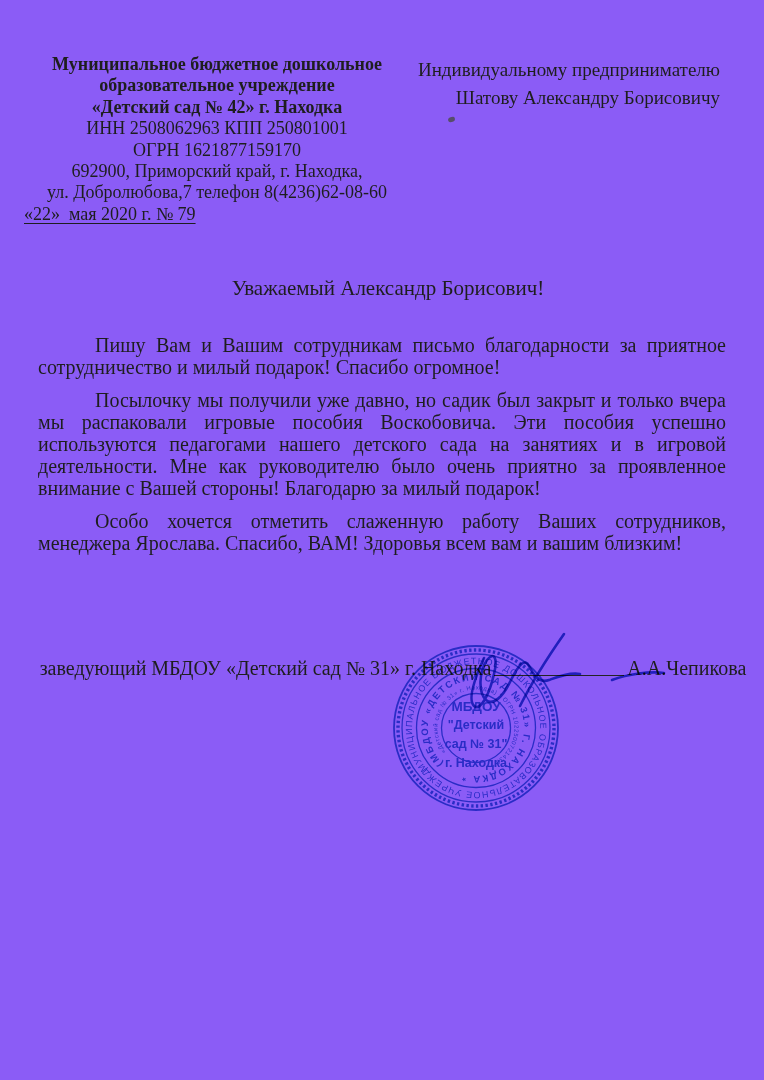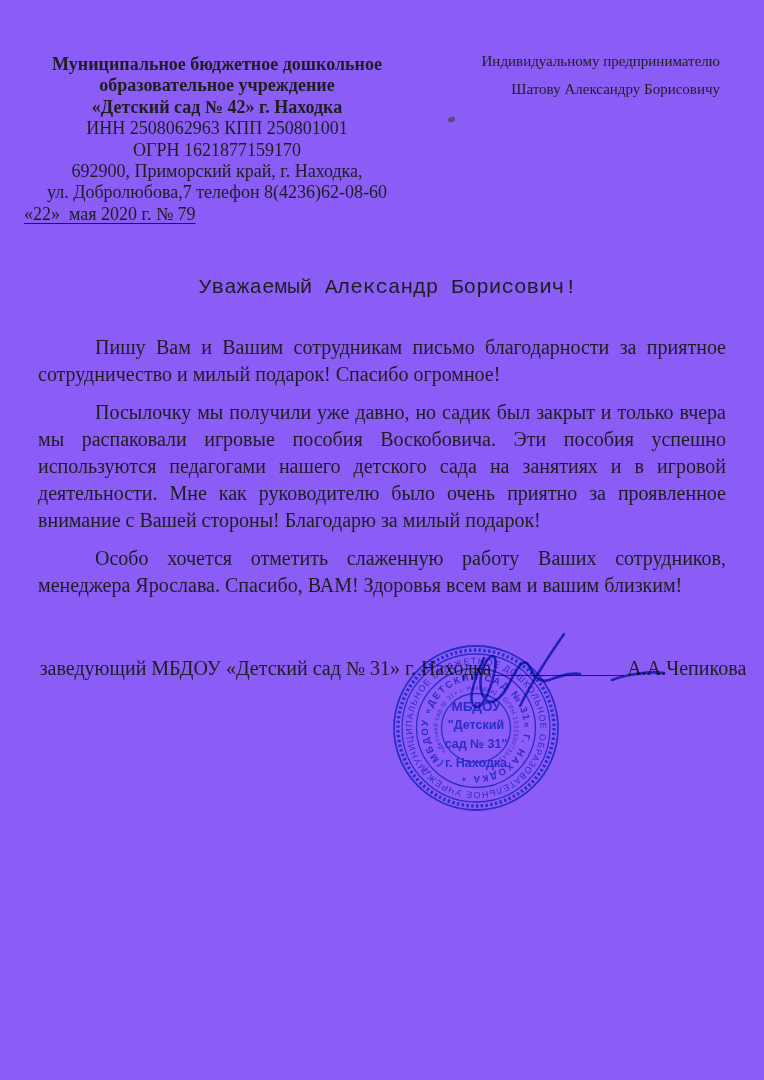--- a/index.html
+++ b/index.html
@@ -12,38 +12,37 @@
   
   .sender{
     position:absolute;left:24px;top:54px;width:386px;
     font-size:18px;line-height:21.4px;text-align:center;
   }
   .sender .b{font-weight:bold;}
   .sender .date-line{
     text-align:left;text-decoration:underline;text-underline-offset:3px;
   }
   .recipient{
-    position:absolute;top:48px;right:44px;width:330px;
-    font-size:15px;line-height:27.5px;text-align:right;
+    position:absolute;top:56px;right:44px;width:330px;
+    font-size:19px;line-height:27.5px;text-align:right;
   }
   .ink-speck{
     position:absolute;left:448px;top:117px;width:7px;height:5px;
     background:#4a4a48;border-radius:60% 40% 55% 45%;transform:rotate(-12deg);
     opacity:.8;
   }
   
   .salutation{
     position:absolute;left:38px;top:276px;width:688px;
     text-align:center;padding-left:12px;box-sizing:border-box;
     font-size:21px;
-    font-family:Liberation Mono, monospace;
   }
   .letter-body{
     position:absolute;left:38px;top:334px;width:688px;
-    font-size:20px;line-height:27px;text-align:justify;
+    font-size:20px;line-height:22px;text-align:justify;
   }
   .letter-body p{margin:0;text-indent:57px;}
   .letter-body p + p{margin-top:11px;}
   
   .closing{position:absolute;left:38px;top:652px;width:710px;font-size:20px;}
   .sign-row{display:flex;align-items:baseline;margin-top:5px;white-space:nowrap;justify-content:center;}
   .sig-line{
     flex:0 0 130px;height:1px;align-self:flex-end;
     border-bottom:1.6px solid #242424;margin:0 3px 4px 3px;
   }

